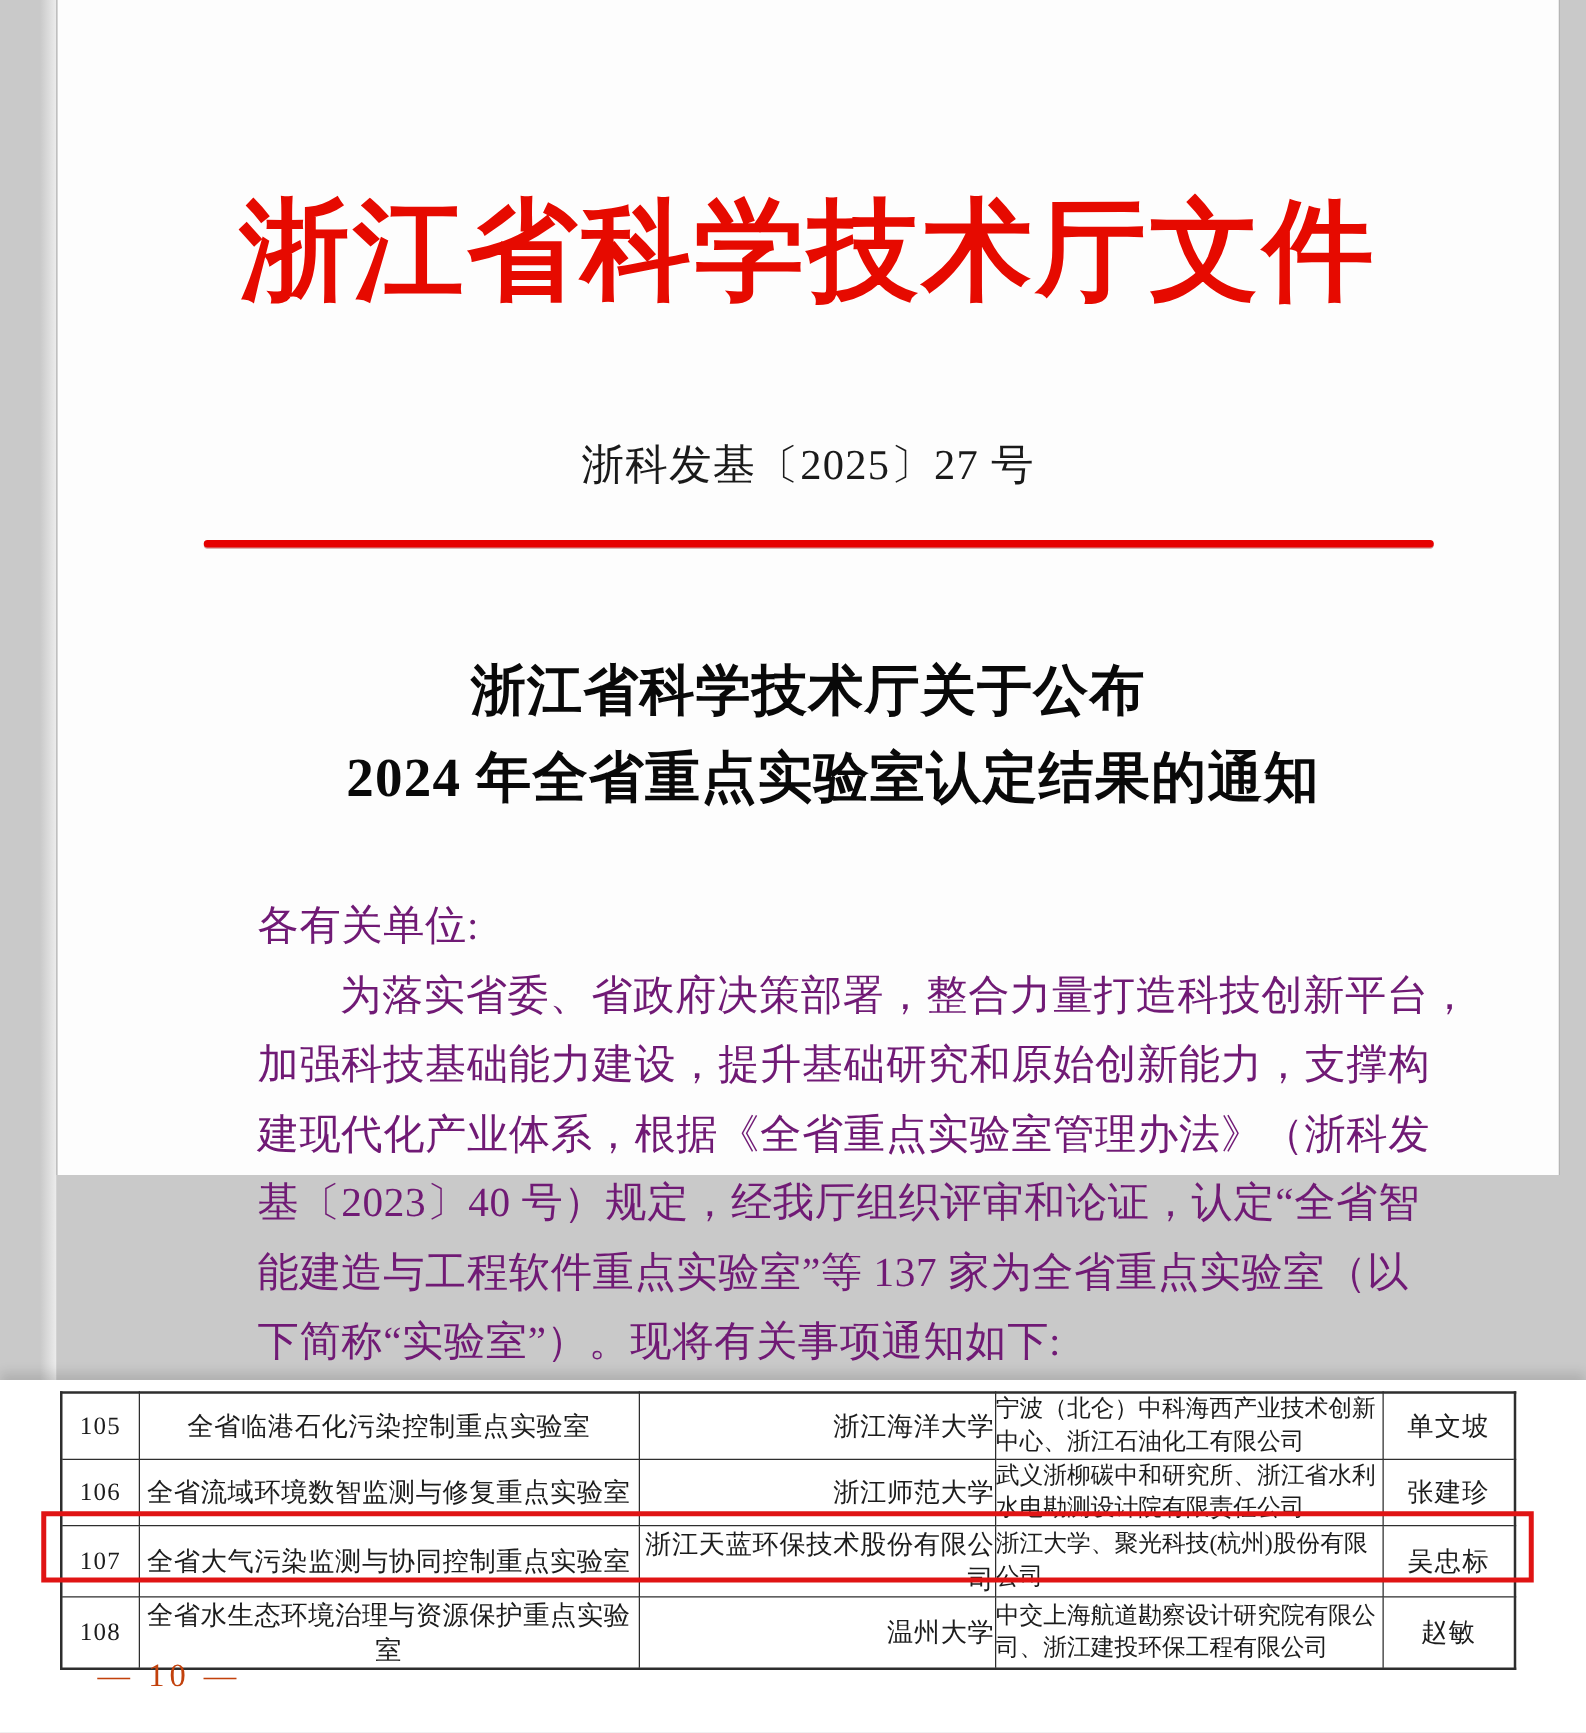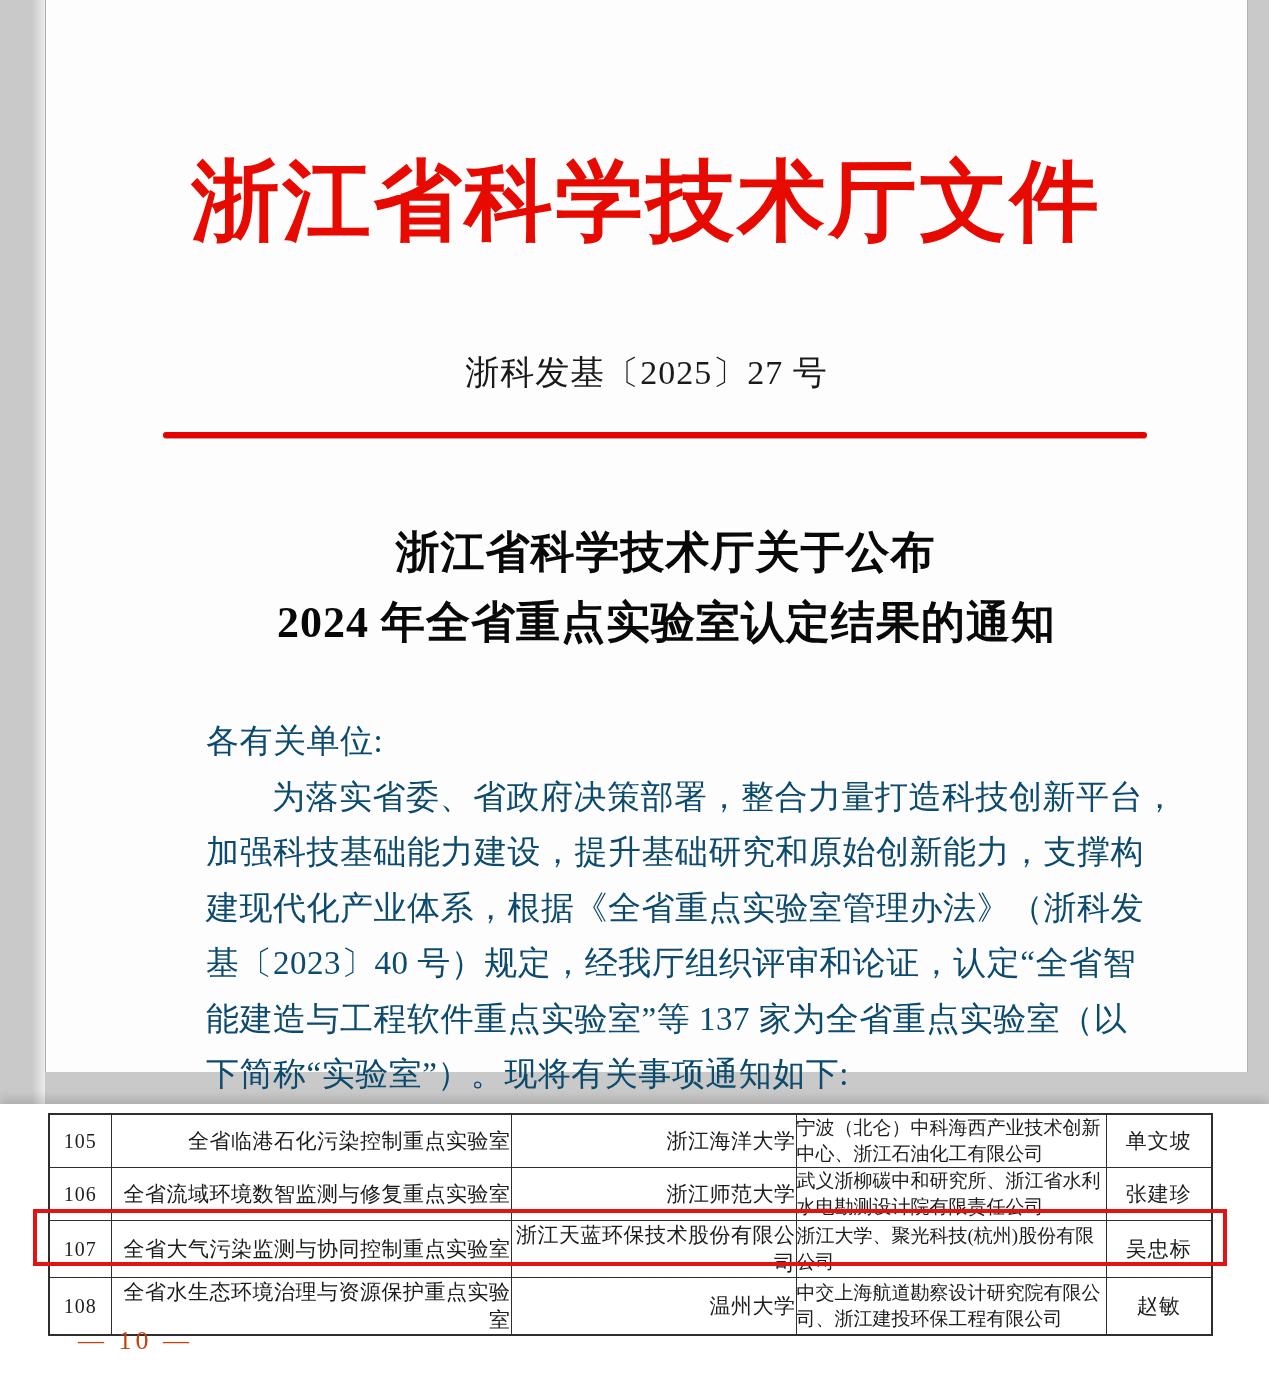--- a/index.html
+++ b/index.html
@@ -9,21 +9,21 @@
     font-family:"Liberation Serif","DejaVu Serif",serif;
     color:#141414;
   }
   
   .edge-strip{
     position:absolute;left:32px;top:0;width:13px;height:1104px;
     background:linear-gradient(to right,#c9c9c9,#ececec);
   }
   
   .document-page{
-    position:absolute;left:45px;top:0;width:1203px;height:1072px;
+    position:absolute;left:45px;top:0;width:1203px;height:940px;
     background:#fdfdfd;
     border-left:1px solid #aeaeae;border-right:1px solid #b5b5b5;
     box-sizing:border-box;
   }
   .header-title{
     position:absolute;left:0;top:146px;width:100%;
     text-align:center;
     font-size:88px;font-weight:bold;line-height:112px;
     color:var(--header-red,#e60a00);
     letter-spacing:3px;white-space:nowrap;
@@ -36,25 +36,25 @@
   .red-divider{
     position:absolute;left:117px;top:432px;width:984px;height:6px;
     background:var(--line-red,#e60000);border-radius:3px;
     box-shadow:0 1px 0 rgba(150,0,0,.4);
   }
   .notice-title{
     position:absolute;left:0;width:100%;text-align:center;
     font-size:44px;font-weight:bold;color:#090909;line-height:52px;
     letter-spacing:1px;white-space:nowrap;
   }
-  .notice-line1{top:527px;margin-left:19px;}
+  .notice-line1{top:527px;}
   .notice-line2{top:597px;margin-left:20px;}
   .body-block{
     position:absolute;left:160px;top:714px;width:945px;
-    font-size:33px;line-height:55.5px;color:#0c4a6e;
+    font-size:33px;line-height:55.5px;color:#701a75;
     letter-spacing:.5px;
   }
   .body-line{white-space:nowrap;}
   .body-line.indent{text-indent:66px;}
   
   .table-section{
     position:absolute;left:0;top:1104px;width:1269px;height:282px;
     background:#ffffff;
     box-shadow:0 -6px 9px rgba(0,0,0,.13);
   }
@@ -69,21 +69,21 @@
     overflow:hidden;
   }
   table.results{border:2px solid #2e2e2e;}
   col.c-num{width:62px;}
   col.c-lab{width:400px;}
   col.c-inst{width:285px;}
   col.c-part{width:310px;}
   col.c-person{width:106px;}
   tr.r1{height:51px;} tr.r2{height:48px;} tr.r3{height:51px;} tr.r4{height:47px;}
   td.cell-num{text-align:center;font-size:20px;letter-spacing:1px;}
-  td.cell-lab{text-align:right;padding-left:14px;letter-spacing:.5px;margin-left:22px;}
+  td.cell-lab{text-align:center;padding-left:14px;letter-spacing:.5px;margin-left:22px;}
   td.cell-inst{text-align:right;padding-left:13px;letter-spacing:.5px;}
   td.cell-part{
     text-align:left;padding:2px 4px 2px 7px;
     font-size:19px;line-height:26px;letter-spacing:0;
   }
   td.cell-person{text-align:center;letter-spacing:1px;}
   .highlight-box{
     position:absolute;left:33px;top:105px;width:1194px;height:57px;
     border:4px solid var(--highlight-red,#e01414);
     box-sizing:border-box;pointer-events:none;

